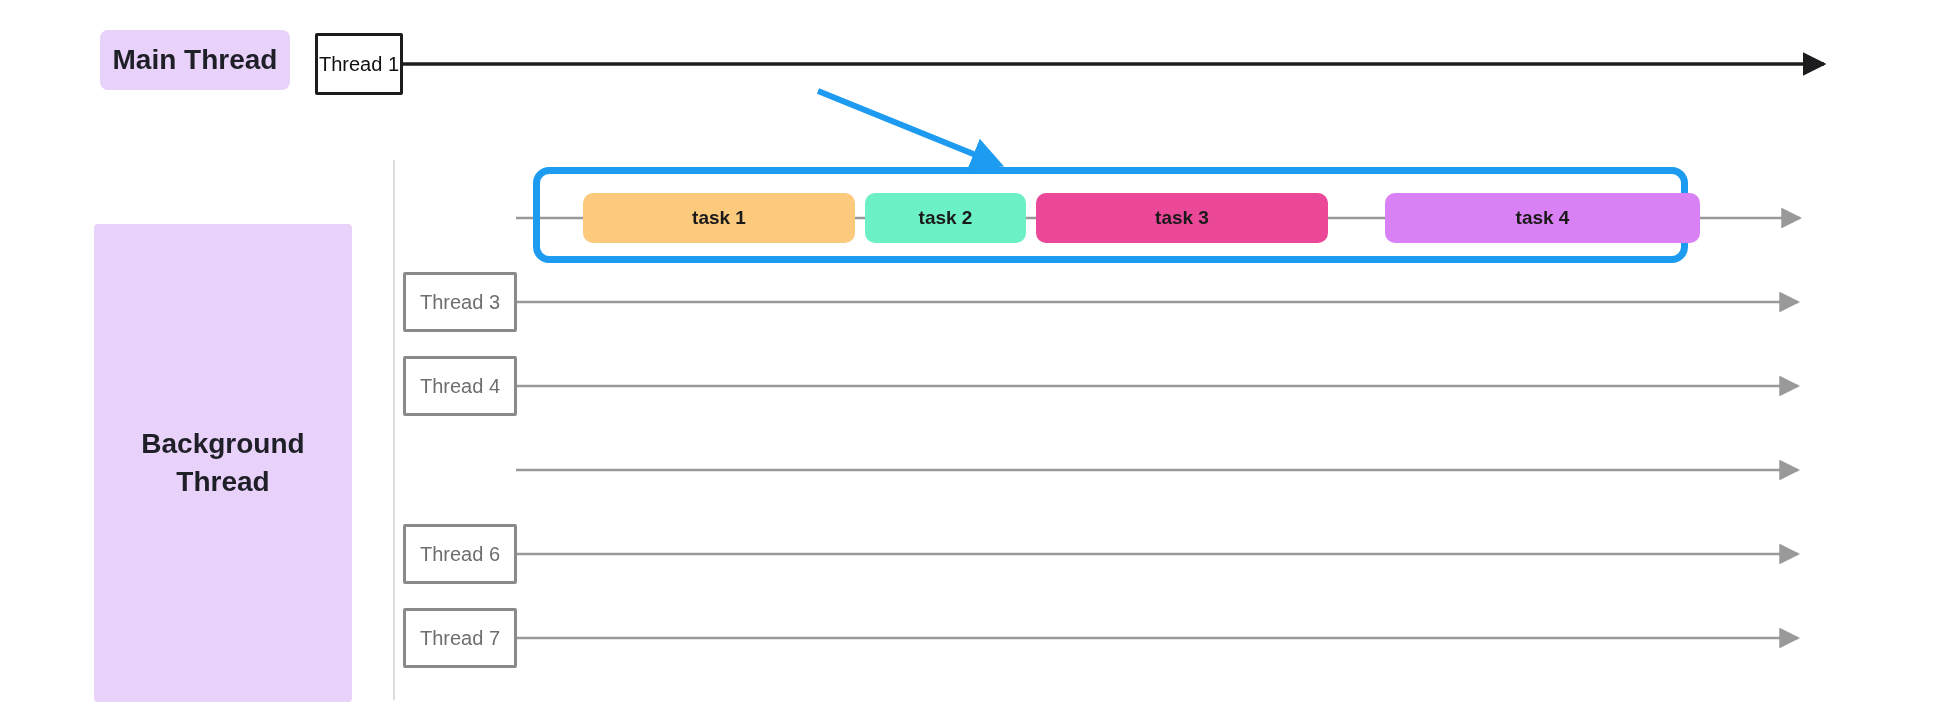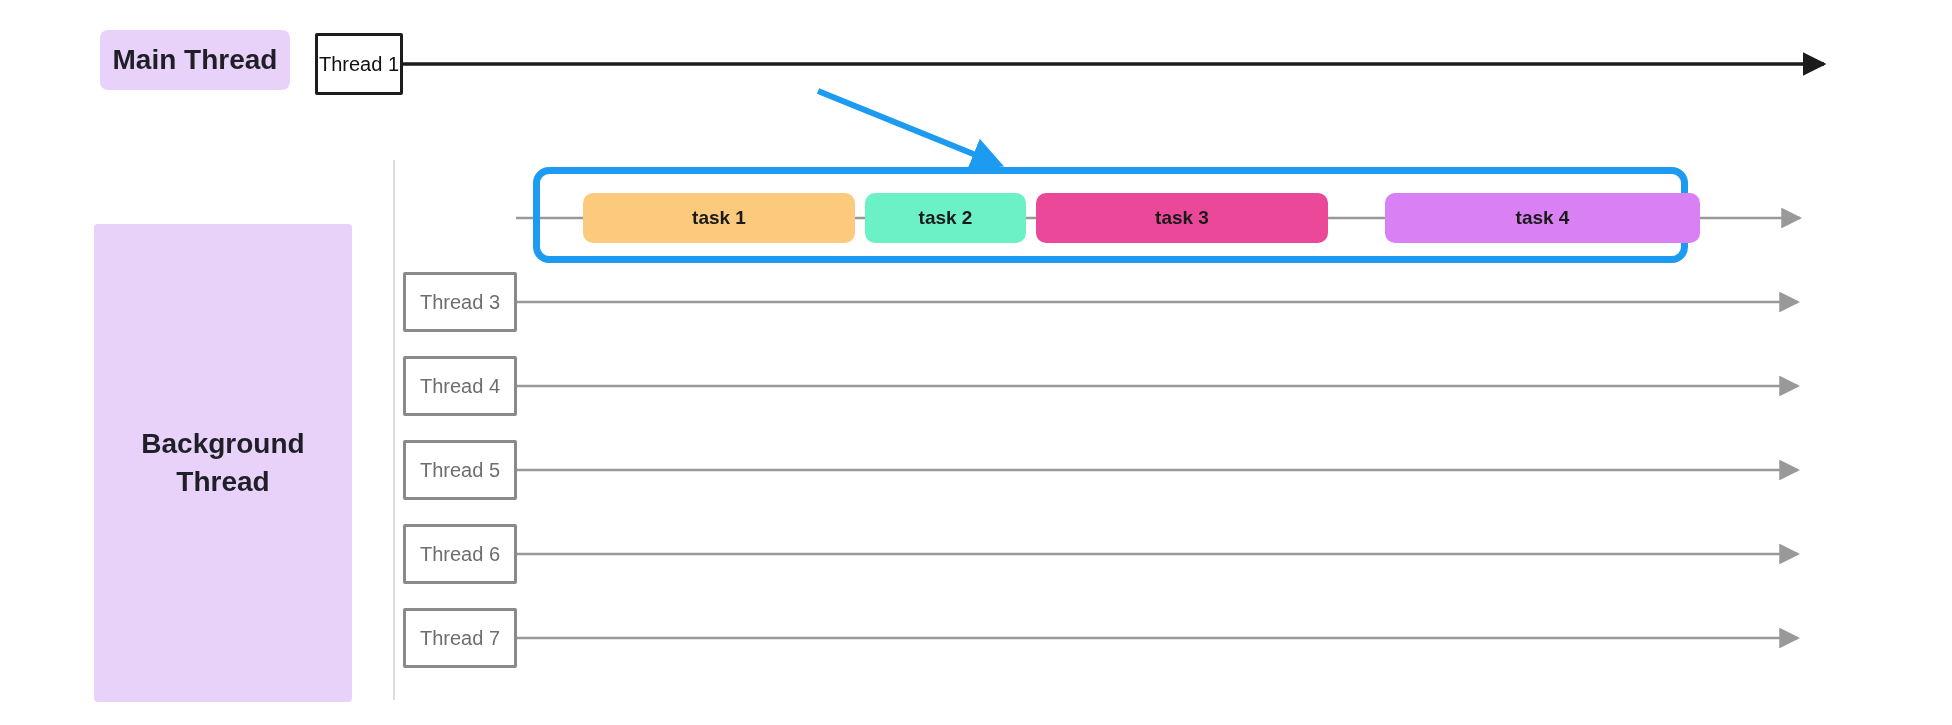--- a/index.html
+++ b/index.html
@@ -106,23 +106,20 @@
     <span>Background</span>
     <span>Thread</span>
   </div>
 
   <div class="thread-box row" style="top:272px">
     <span>Thread 3</span>
   </div>
   <div class="thread-box row" style="top:356px">
     <span>Thread 4</span>
   </div>
-  <div class="thread-box row" style="top:440px">
-    <span>Thread 5</span>
-  </div>
   <div class="thread-box row" style="top:524px">
     <span>Thread 6</span>
   </div>
   <div class="thread-box row" style="top:608px">
     <span>Thread 7</span>
   </div>
 
   <div class="serial-container"></div>
 
   <div class="task" style="left: 555px; width: 272px; background: rgb(251, 202, 125);">

